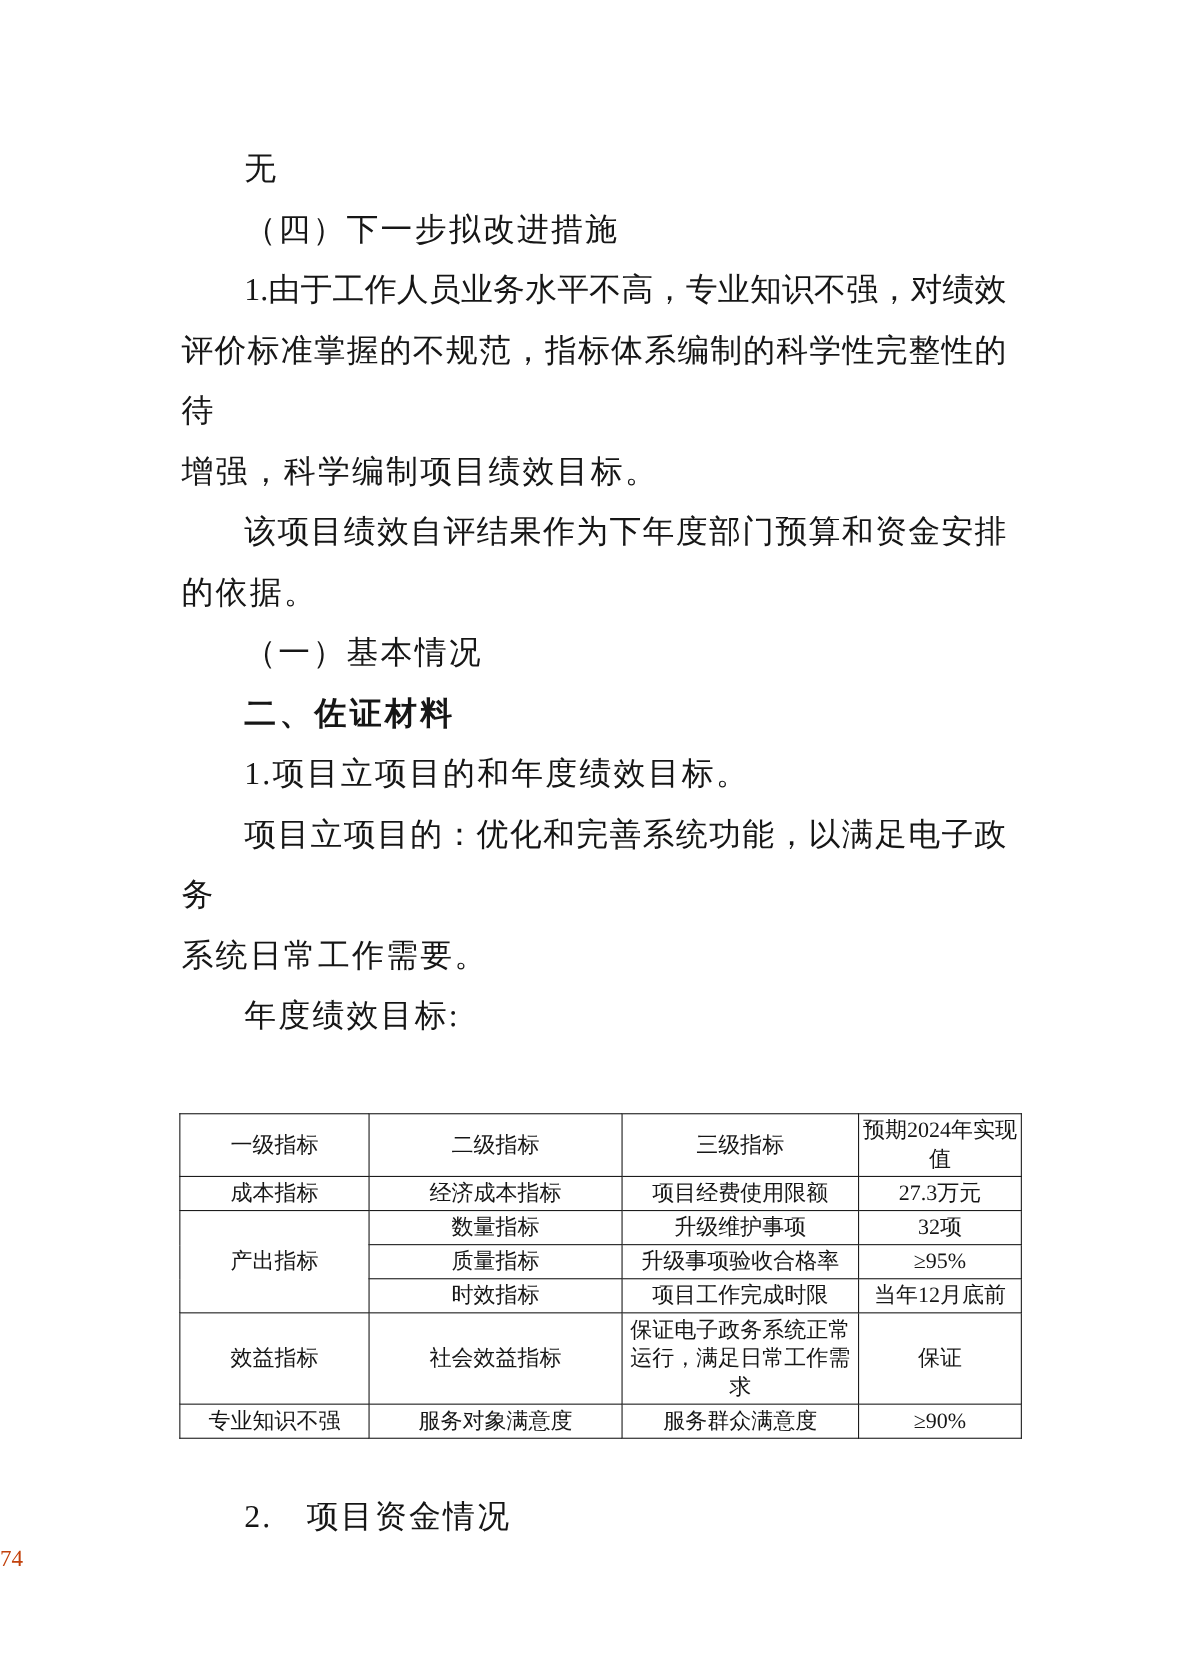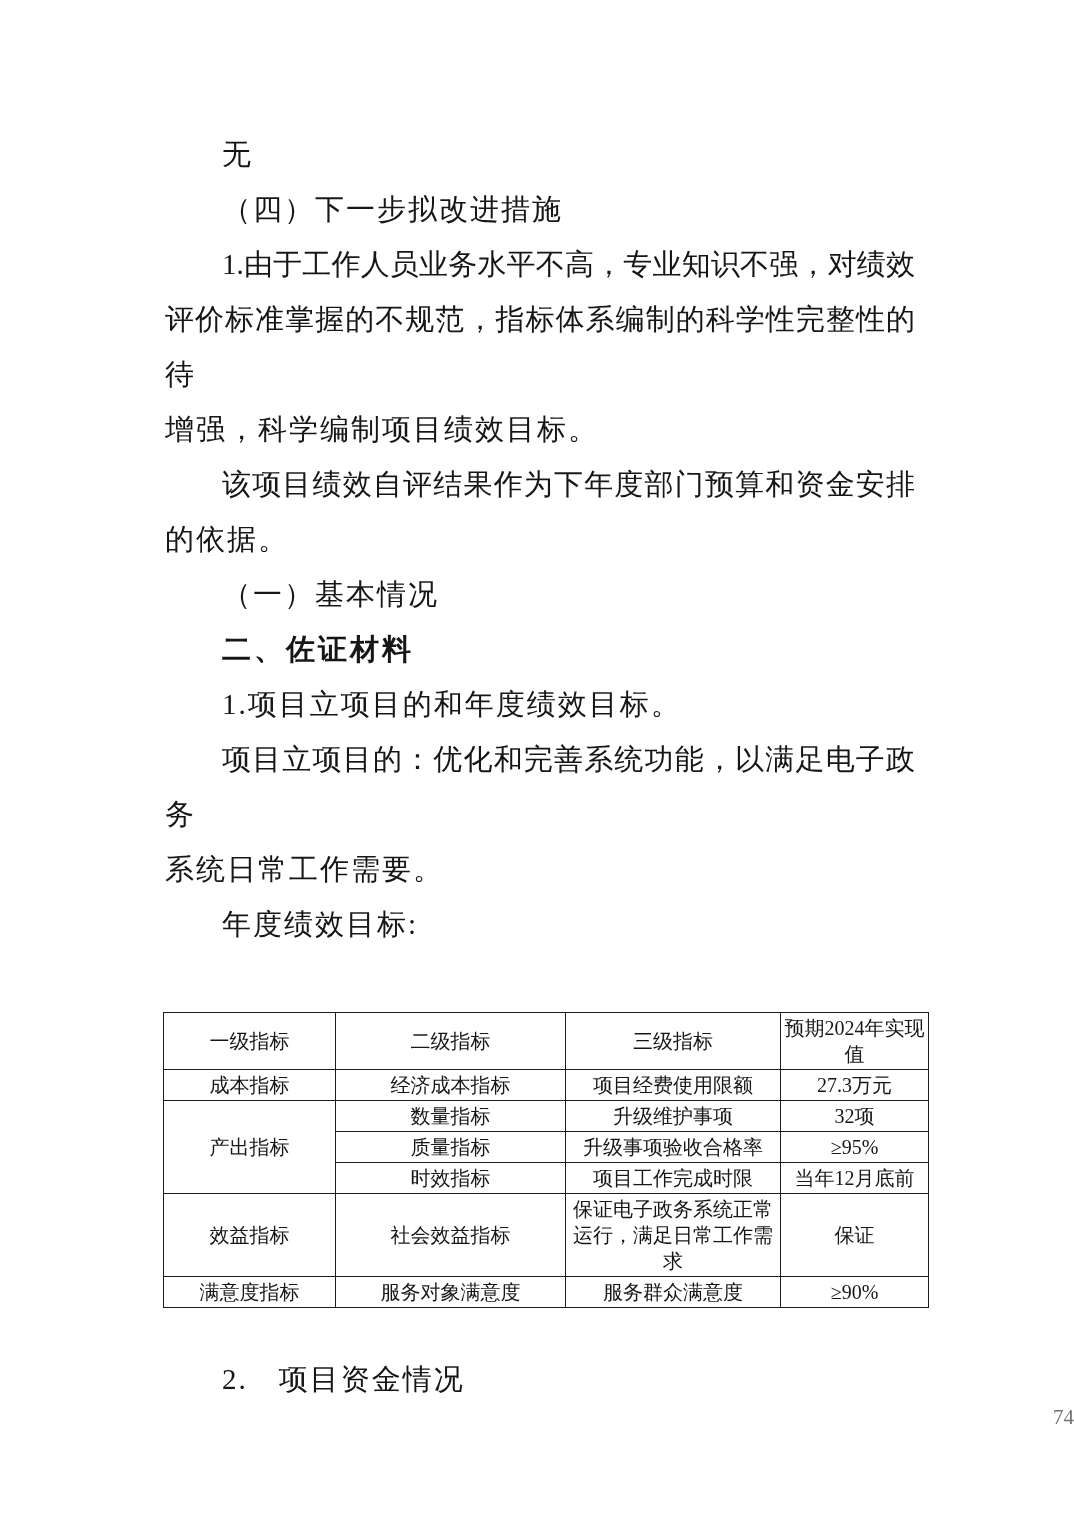--- a/index.html
+++ b/index.html
@@ -53,24 +53,24 @@
     overflow: hidden;
   }
   .gtable tr.header-row { height: 52px; }
   .gtable tr.body-row { height: 29px; }
   .after-table { margin-top: 44px; }
   .footer {
     position: absolute;
     top: 1402px;
     left: 0;
     width: 100%;
-    text-align: right;
+    text-align: left;
     font-size: 21px;
     line-height: 30px;
-    color: #737373;
+    color: #c2410c;
   }
 </style>
 </head>
 <body>
 
 <div class="page">
   <div class="doc" id="doc">
       <div class="para">
         <div class="line indent">无</div>
       </div>
@@ -140,21 +140,21 @@
             <td>项目工作完成时限</td>
             <td>当年12月底前</td>
           </tr>
           <tr class="body-row">
             <td>效益指标</td>
             <td>社会效益指标</td>
             <td>保证电子政务系统正常运行，满足日常工作需求</td>
             <td>保证</td>
           </tr>
           <tr class="body-row">
-            <td>满意度指标</td>
+            <td>专业知识不强</td>
             <td>服务对象满意度</td>
             <td>服务群众满意度</td>
             <td>≥90%</td>
           </tr>
         </tbody>
       </table>
       <div class="para after-table">
         <div class="line indent">2.　项目资金情况</div>
       </div>
     </div>

